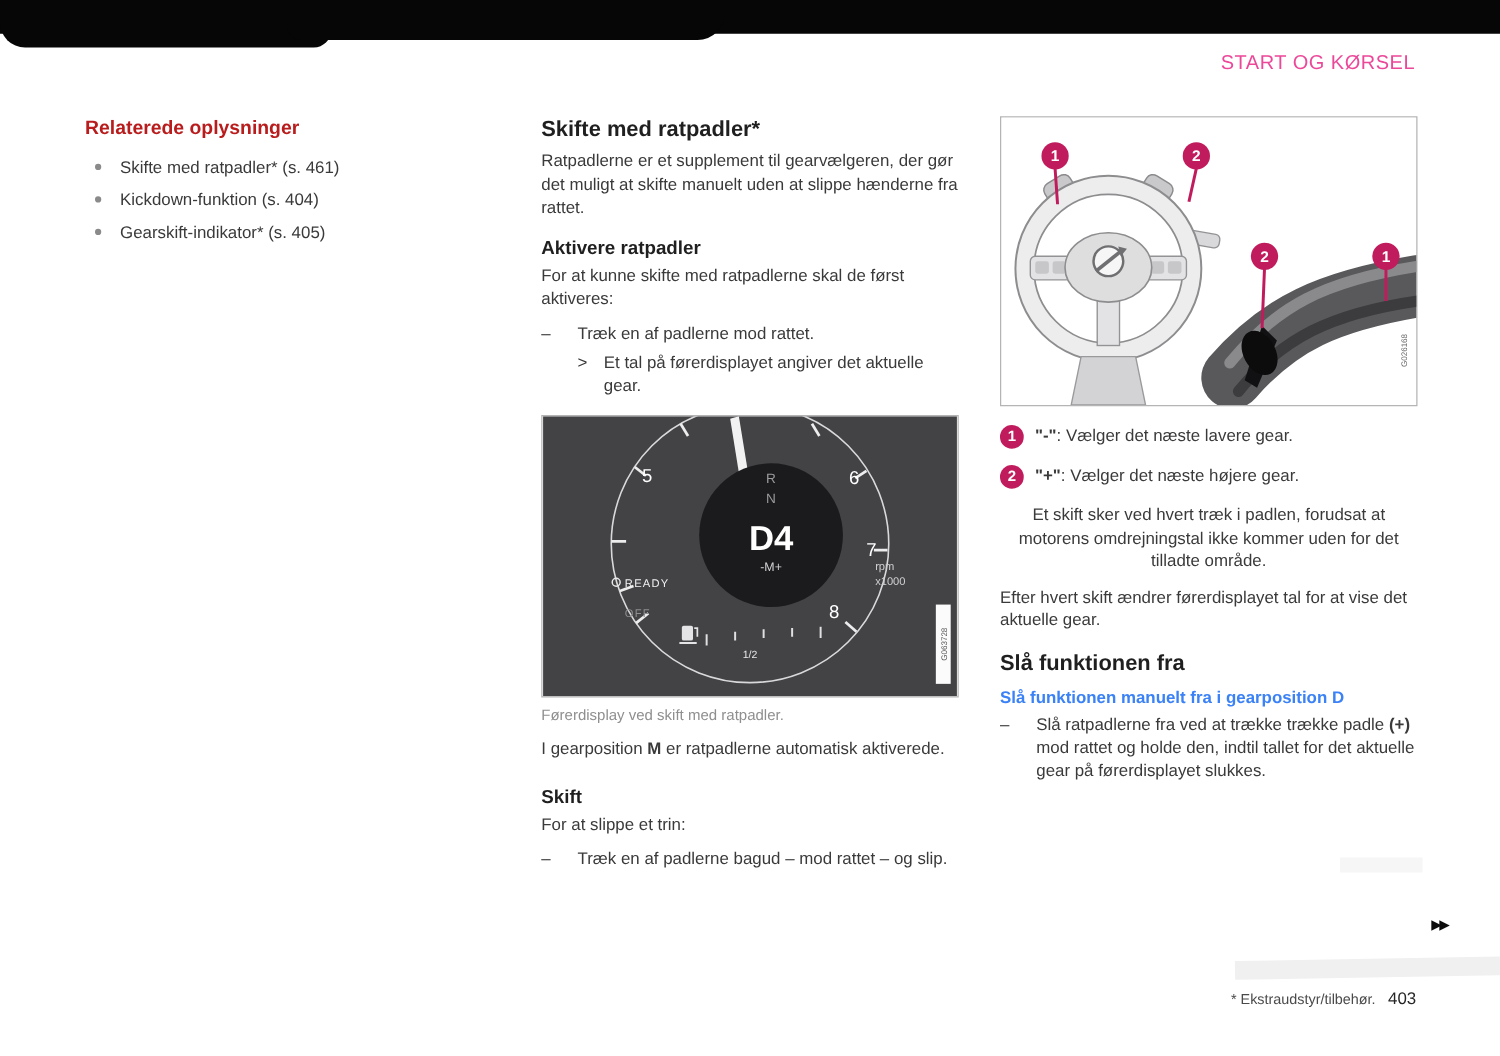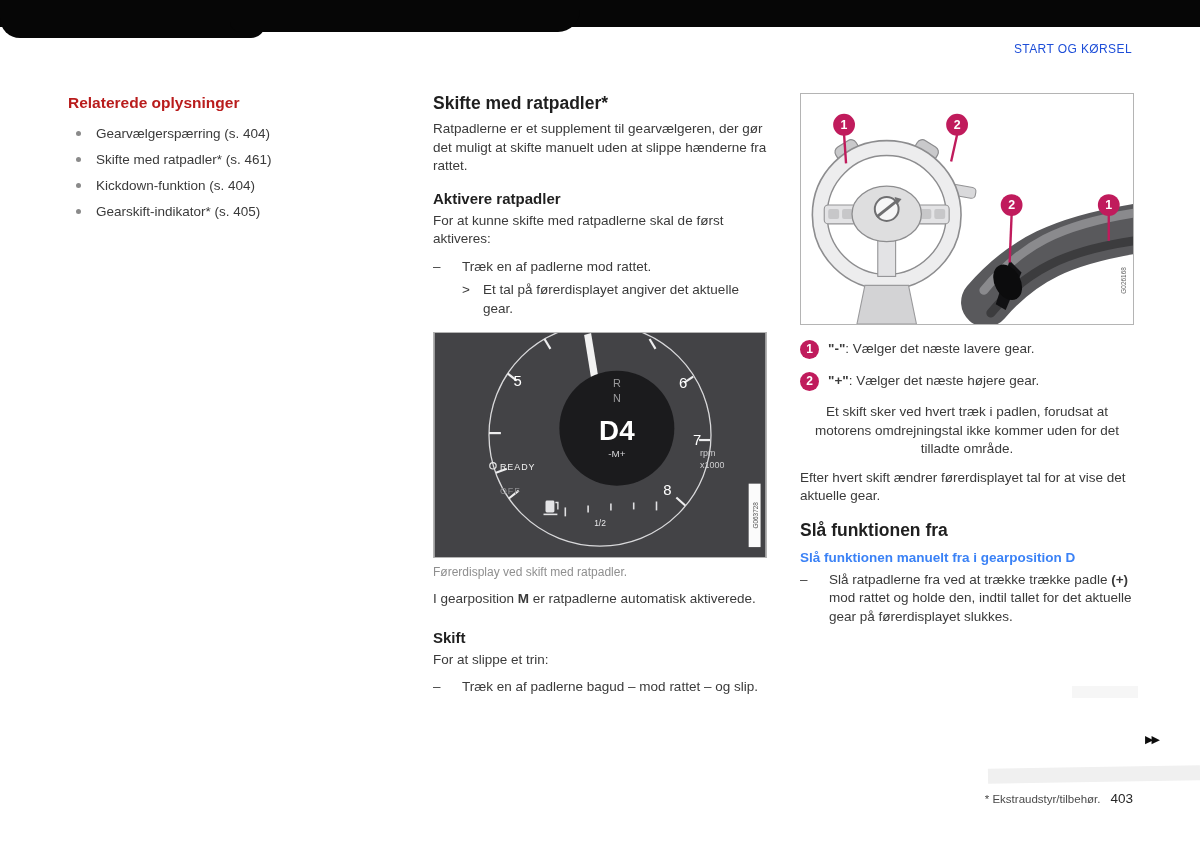--- a/index.html
+++ b/index.html
@@ -10,21 +10,21 @@
   }
   svg { font-family:"Liberation Sans", sans-serif; display:block; }
 
   
   .topbar { position:absolute; top:0; left:0; width:1200px; height:27px; background:#060606; }
   .topbar-blob { position:absolute; top:0; left:0; width:265px; height:38px; background:#060606; border-radius:0 0 14px 20px; }
   .topbar-blob2 { position:absolute; top:0; left:230px; width:350px; height:32px; background:#060606; border-radius:0 0 22px 10px; }
   .scan-shadow { position:absolute; top:767px; right:0; width:212px; height:15px; background:#f0f0f0; transform:rotate(-1deg); }
   .scan-shadow2 { position:absolute; top:686px; left:1072px; width:66px; height:12px; background:#f6f6f6; }
 
-  .header-title { position:absolute; top:42px; right:68px; font-size:12px; color:#1d4ed8; letter-spacing:0.4px; }
+  .header-title { position:absolute; top:42px; right:68px; font-size:16px; color:#ec4899; letter-spacing:0.4px; }
 
   .col { position:absolute; top:93px; }
   .col-left  { left:68px;  width:310px; }
   .col-mid   { left:433px; width:334px; }
   .col-right { left:800px; width:334px; }
 
   h1 { font-size:17.5px; color:#1f1f1f; margin:0 0 7px 0; line-height:20px; }
   h2 { font-size:15px;  color:#1f1f1f; margin:14px 0 4px 0; line-height:18px; }
   p  { font-size:13.5px; line-height:18.5px; }
 
@@ -73,21 +73,20 @@
 
   <div class="topbar"></div>
   <div class="topbar-blob"></div>
   <div class="topbar-blob2"></div>
 
   <div class="header-title">START OG KØRSEL</div>
 
   <div class="col col-left">
     <div class="related-title">Relaterede oplysninger</div>
     <ul class="related-list">
-      <li><span>Gearvælgerspærring (s. 404)</span></li>
       <li><span>Skifte med ratpadler* (s. 461)</span></li>
       <li><span>Kickdown-funktion (s. 404)</span></li>
       <li><span>Gearskift-indikator* (s. 405)</span></li>
     </ul>
   </div>
 
   <div class="col col-mid">
     <h1>Skifte med ratpadler*</h1>
     <p class="intro">Ratpadlerne er et supplement til gearvælgeren, der gør det muligt at skifte manuelt uden at slippe hænderne fra rattet.</p>
 

